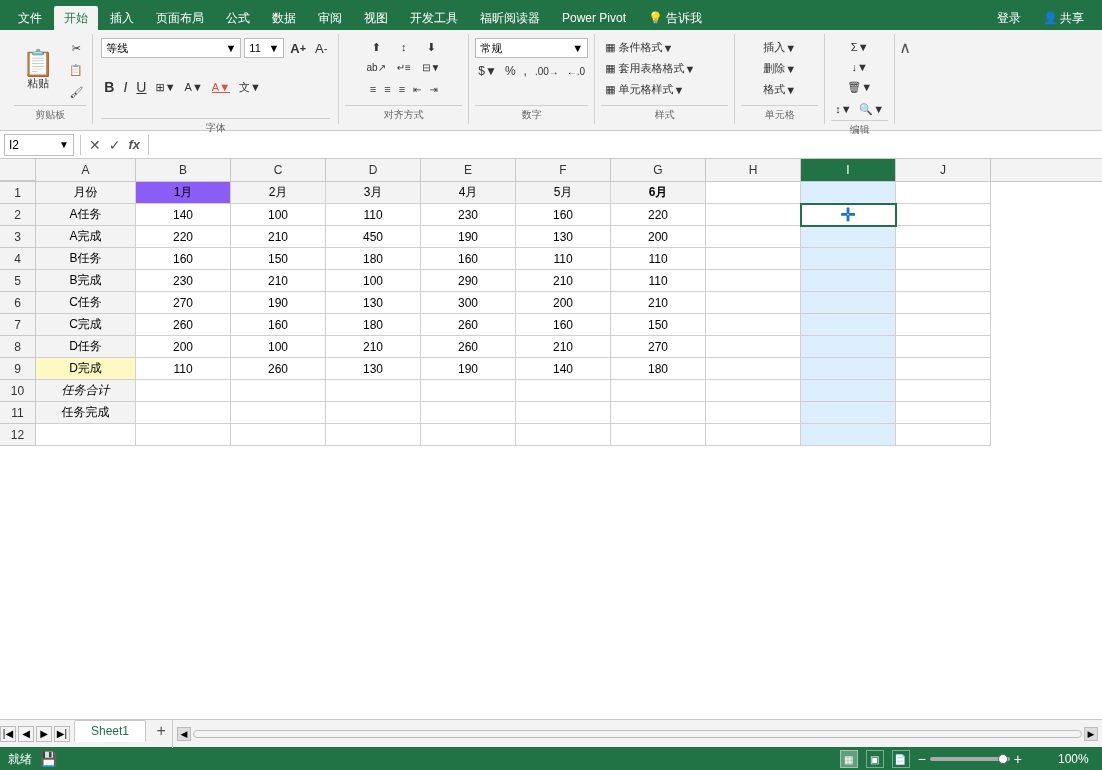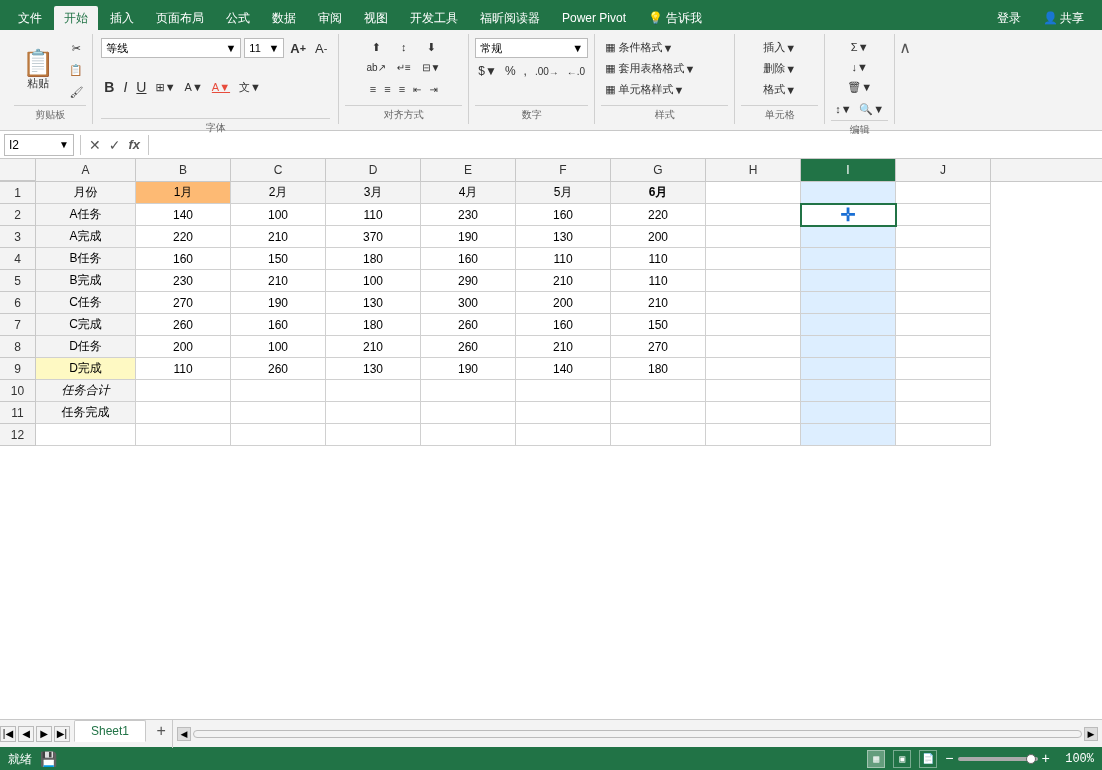--- a/index.html
+++ b/index.html
@@ -202,21 +202,20 @@
     
     .status-bar {
       height: 24px;
       background: #217346;
       color: white;
       display: flex;
       align-items: center;
       padding: 0 8px;
       font-size: 12px;
       gap: 8px;
-      font-family: Liberation Mono, monospace;
     }
     .status-right {
       margin-left: auto;
       display: flex;
       align-items: center;
       gap: 8px;
     }
     .sheet-tab {
       height: 22px;
       padding: 0 16px;
@@ -529,21 +528,21 @@
     <div class="col-header" style="width:95px;">H</div>
     <div class="col-header selected" style="width:95px;">I</div>
     <div class="col-header" style="width:95px;">J</div>
   </div>
 
   <div style="display:flex;flex-direction:column;flex:1;overflow:auto;">
 
     <div class="grid-row">
       <div class="row-header">1</div>
       <div class="cell" style="width:100px;background:#f3f3f3;">月份</div>
-      <div class="cell" style="width:95px;background:#fdba74;">1月</div>
+      <div class="cell" style="width:95px;background:#8b5cf6;">1月</div>
       <div class="cell" style="width:95px;background:#f3f3f3;">2月</div>
       <div class="cell" style="width:95px;background:#f3f3f3;">3月</div>
       <div class="cell" style="width:95px;background:#f3f3f3;">4月</div>
       <div class="cell" style="width:95px;background:#f3f3f3;">5月</div>
       <div class="cell" style="width:95px;background:#f3f3f3;font-weight:bold;">6月</div>
       <div class="cell" style="width:95px;"></div>
       <div class="cell" style="width:95px;background:#ddeeff;"></div>
       <div class="cell" style="width:95px;"></div>
     </div>
 
@@ -561,21 +560,21 @@
         <span style="font-size:18px;color:#1a6fd4;font-weight:bold;">✛</span>
       </div>
       <div class="cell" style="width:95px;"></div>
     </div>
 
     <div class="grid-row">
       <div class="row-header">3</div>
       <div class="cell" style="width:100px;background:#f3f3f3;">A完成</div>
       <div class="cell" style="width:95px;">220</div>
       <div class="cell" style="width:95px;">210</div>
-      <div class="cell" style="width:95px;">370</div>
+      <div class="cell" style="width:95px;">450</div>
       <div class="cell" style="width:95px;">190</div>
       <div class="cell" style="width:95px;">130</div>
       <div class="cell" style="width:95px;">200</div>
       <div class="cell" style="width:95px;"></div>
       <div class="cell" style="width:95px;background:#ddeeff;"></div>
       <div class="cell" style="width:95px;"></div>
     </div>
 
     <div class="grid-row">
       <div class="row-header">4</div>
@@ -729,15 +728,15 @@
     <div class="view-btn active">▦</div>
     <div class="view-btn">▣</div>
     <div class="view-btn">📄</div>
     <div style="display:flex;align-items:center;gap:4px;">
       <span style="cursor:pointer;font-size:14px;">−</span>
       <div class="zoom-slider">
         <div class="zoom-slider-thumb"></div>
       </div>
       <span style="cursor:pointer;font-size:14px;">+</span>
     </div>
-    <span style="min-width:36px;text-align:right;">100%</span>
+    <span style="min-width:36px;text-align:left;margin-left:28px;">100%</span>
   </div>
 </div>
 
 </body></html>

